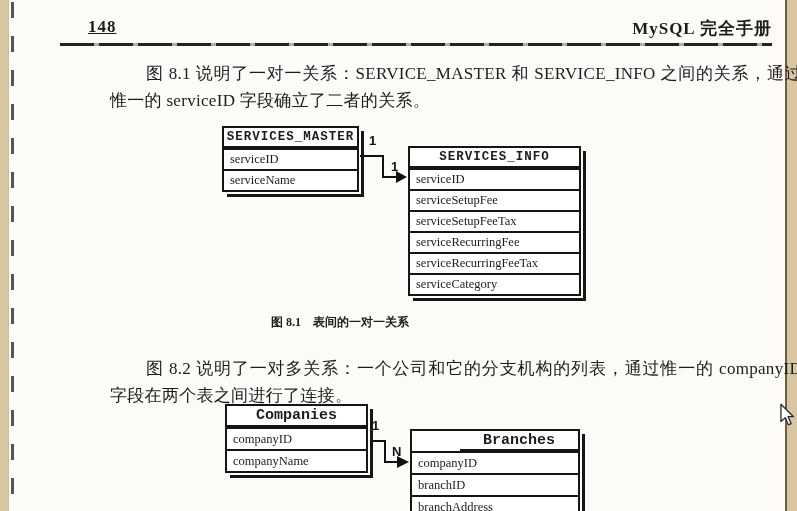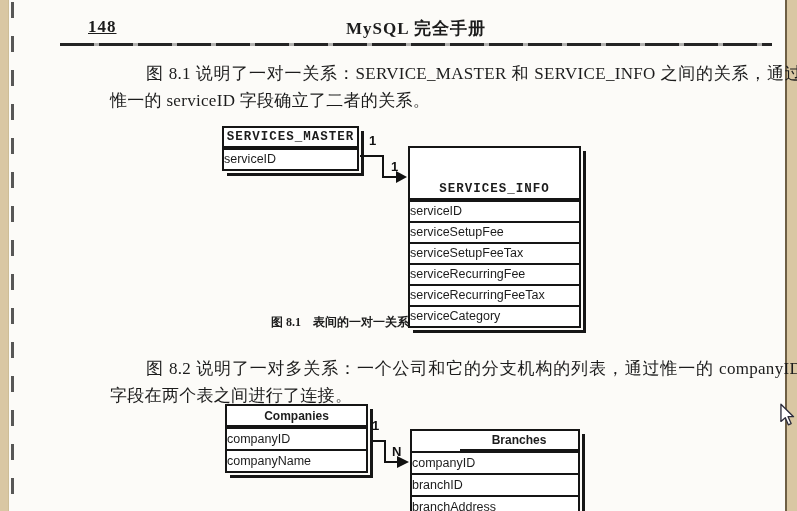--- a/index.html
+++ b/index.html
@@ -37,21 +37,21 @@
     opacity: 0.85;
   }
 
   
   .page-number {
     position: absolute; left: 88px; top: 17px;
     font-size: 17px; font-weight: bold; letter-spacing: 1px; text-decoration: underline;
   }
   .book-title {
     position: absolute; left: 60px; top: 17px; width: 712px;
-    text-align: center; font-size: 17px; font-weight: bold; letter-spacing: 1px;
+    text-align: right; font-size: 17px; font-weight: bold; letter-spacing: 1px;
   }
   .header-rule {
     position: absolute; left: 60px; top: 43px; width: 712px; height: 3px;
     background: repeating-linear-gradient(90deg,
       #242424 0px, #242424 34px, rgba(36,36,36,0.35) 34px, rgba(36,36,36,0.35) 39px);
   }
 
   
   .para {
     position: absolute; left: 66px; width: 692px;
@@ -73,37 +73,38 @@
     border: 2px solid #151515;
     box-shadow: 2px 2px 0 var(--page), 5px 5px 0 #161616;
   }
   .db-title {
     text-align: center;
     border-bottom: 2px solid #151515;
     font-weight: bold;
     overflow: hidden; white-space: nowrap;
   }
   .db-title.mono { font-family: "Liberation Mono", "DejaVu Sans Mono", monospace; font-size: 12.5px; letter-spacing: 1px; }
-  .db-title.sans { font-family: Liberation Sans, sans-serif; font-size: 12px; font-weight: 600; }
+  .db-title.sans { font-family: Liberation Mono, monospace; font-size: 15px; font-weight: 600; }
   .db-row {
-    font-family: Liberation Sans, sans-serif;
+    font-family: Liberation Serif, serif;
     font-size: 12.5px;
+    padding-left: 6px;
     border-top: 2px solid #151515;
     overflow: hidden; white-space: nowrap;
   }
   .db-row:first-of-type { border-top: none; }
 
   
   .t-services-master { left: 222px; top: 126px; width: 137px; }
   .t-services-master .db-title { height: 20px; line-height: 19px; }
   .t-services-master .db-row { height: 21px; line-height: 19px; }
   .t-services-master .db-row:first-of-type { height: 19px; }
 
   .t-services-info { left: 408px; top: 146px; width: 173px; }
-  .t-services-info .db-title { height: 20px; line-height: 19px; margin-top: 32px; }
+  .t-services-info .db-title { height: 20px; line-height: 19px; }
   .t-services-info .db-row { height: 21px; line-height: 19px; }
   .t-services-info .db-row:first-of-type { height: 19px; }
 
   
   .t-companies { left: 225px; top: 404px; width: 143px; }
   .t-companies .db-title { height: 21px; line-height: 20px; }
   .t-companies .db-row { height: 22px; line-height: 20px; }
   .t-companies .db-row:first-of-type { height: 20px; }
 
   .t-branches { left: 410px; top: 429px; width: 170px; }
@@ -141,20 +142,21 @@
 
   <div class="page-number">148</div>
   <div class="book-title">MySQL 完全手册</div>
   <div class="header-rule"></div>
 
   <p class="para para-1">图 8.1 说明了一对一关系：SERVICE_MASTER 和 SERVICE_INFO 之间的关系，通过惟一的 serviceID 字段确立了二者的关系。</p>
 
   <div class="db-table t-services-master">
     <div class="db-title mono">SERVICES_MASTER</div>
     <div class="db-row">serviceID</div>
+    <div class="db-row">serviceName</div>
   </div>
 
   <div class="db-table t-services-info">
     <div class="db-title mono">SERVICES_INFO</div>
     <div class="db-row">serviceID</div>
     <div class="db-row">serviceSetupFee</div>
     <div class="db-row">serviceSetupFeeTax</div>
     <div class="db-row">serviceRecurringFee</div>
     <div class="db-row">serviceRecurringFeeTax</div>
     <div class="db-row">serviceCategory</div>

